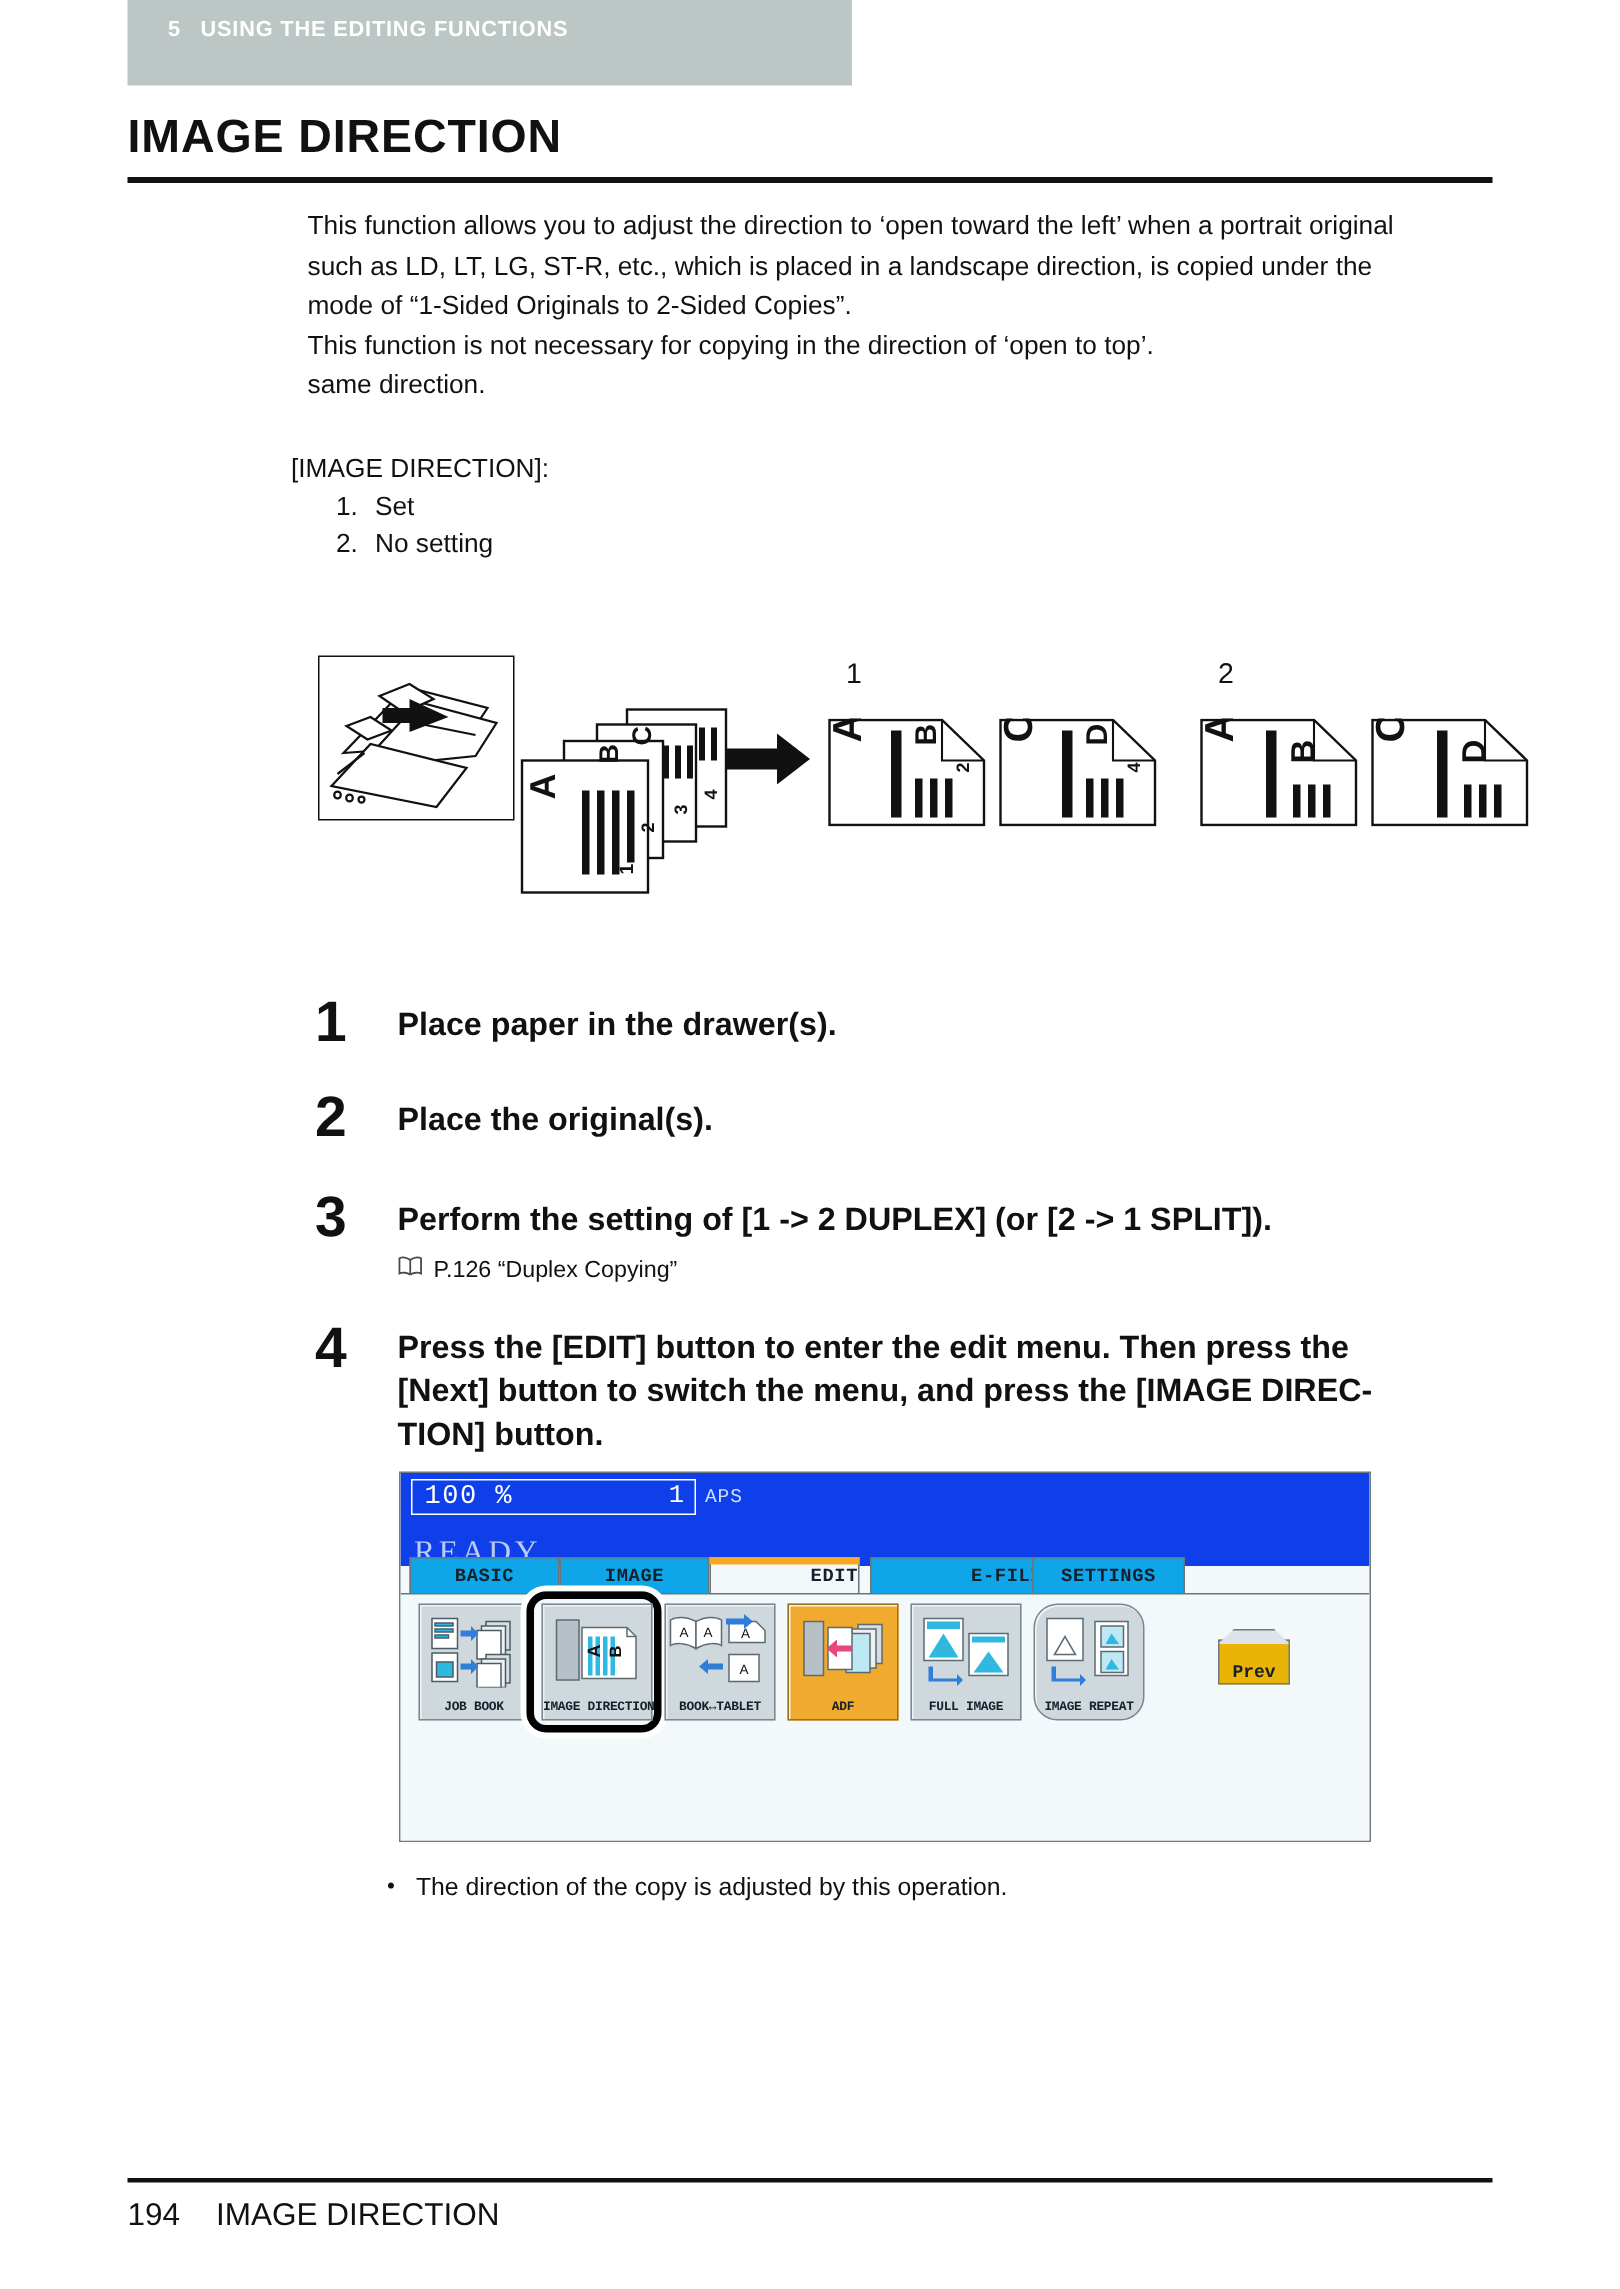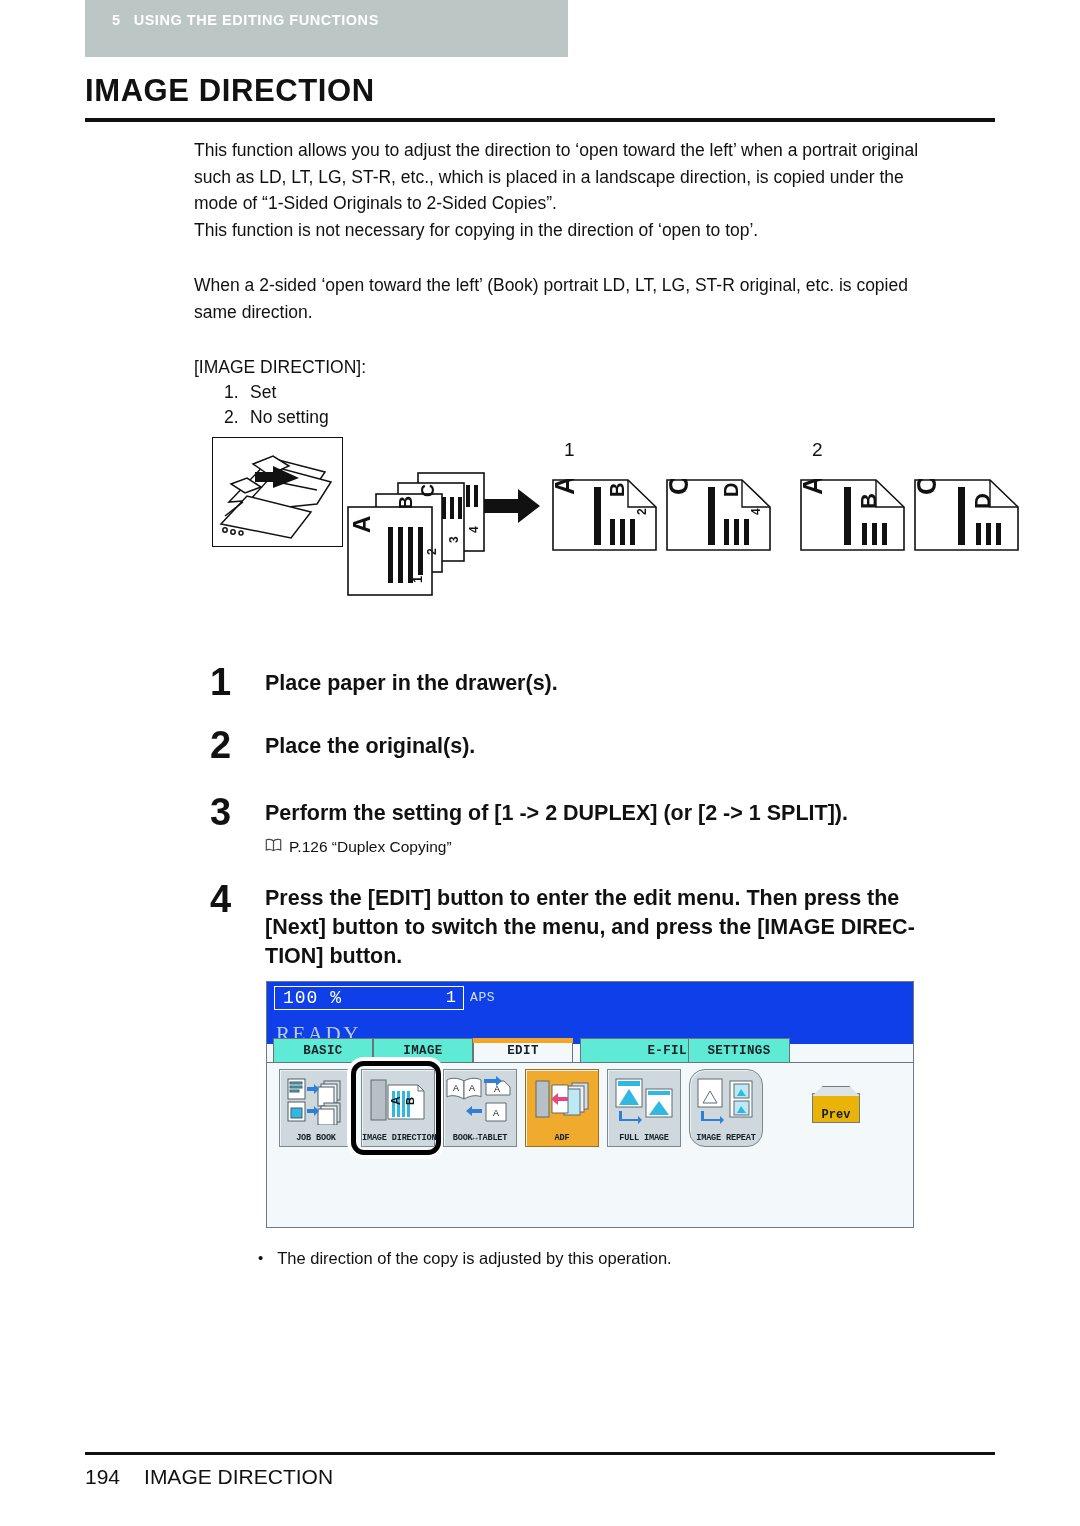--- a/index.html
+++ b/index.html
@@ -26,21 +26,21 @@
   .page-title{
     position:absolute;left:85px;top:73px;
     font-size:31px;font-weight:bold;letter-spacing:.6px;color:#111;
   }
   .title-rule{
     position:absolute;left:85px;top:118px;width:910px;height:3.5px;background:#111;
   }
   
   .body-col{position:absolute;left:194px;top:137px;width:800px;}
   .para{
-    font-size:17.5px;line-height:26.5px;color:#111;margin:0 0 0 0;
+    font-size:17.5px;line-height:26.5px;color:#111;margin:0 0 0 11px;
   }
   .para.gap{margin-top:29px;}
   .listhead{font-size:17.5px;line-height:26px;margin-top:29px;}
   ol.numlist{margin:0;padding:0 0 0 30px;list-style:none;}
   ol.numlist li{font-size:17.5px;line-height:25px;}
   ol.numlist li .n{display:inline-block;width:26px;}
   
   .illus{position:absolute;left:194px;top:437px;width:830px;height:205px;}
   .scanner-box{
     position:absolute;left:18px;top:0;width:129px;height:108px;
@@ -102,26 +102,26 @@
   }
   .lcd-ready{
     position:absolute;left:9px;top:27px;
     color:#b9ccf6;font-family:"Liberation Serif", serif;
     font-size:21px;letter-spacing:2.5px;line-height:22px;margin-top:14px;
   }
   
   .tabs{position:absolute;left:0;top:56px;height:26px;width:100%;}
   .tab{
     position:absolute;top:0;height:24px;
-    background:#5eead4;border:1.3px solid #68767c;
+    background:#0ea5e9;border:1.3px solid #68767c;
     display:flex;align-items:center;justify-content:center;
     font-family:"Liberation Mono", monospace;
     font-size:12.5px;font-weight:bold;color:#14202a;letter-spacing:.4px;
   }
-  .tab.active{background:#f3f8fa;border-bottom-color:#f3f8fa;}
+  .tab.active{background:#f3f8fa;border-bottom-color:#f3f8fa;justify-content:flex-end;}
   .tab.active::before{
     content:"";position:absolute;left:-1.3px;right:-1.3px;top:-1.3px;height:5px;
     background:#f5a623;
   }
   
   .shelf{
     position:absolute;left:0;top:80px;width:100%;height:165px;background:#f3f8fa;
     border-top:1.3px solid #68767c;
   }
   .fbtn{
@@ -181,21 +181,20 @@
 
 <div class="page-title">IMAGE DIRECTION</div>
 <div class="title-rule"></div>
 
 <div class="body-col">
   <p class="para">This function allows you to adjust the direction to ‘open toward the left’ when a portrait original</p>
   <p class="para">such as LD, LT, LG, ST-R, etc., which is placed in a landscape direction, is copied under the</p>
   <p class="para">mode of “1-Sided Originals to 2-Sided Copies”.</p>
   <p class="para">This function is not necessary for copying in the direction of ‘open to top’.</p>
 
-  <p class="para gap">When a 2-sided ‘open toward the left’ (Book) portrait LD, LT, LG, ST-R original, etc. is copied</p>
   <p class="para">same direction.</p>
 
   <div class="listhead">[IMAGE DIRECTION]:</div>
   <ol class="numlist">
     <li><span class="n">1.</span><span>Set</span></li>
     <li><span class="n">2.</span><span>No setting</span></li>
   </ol>
 </div>
 
 <div class="illus">

